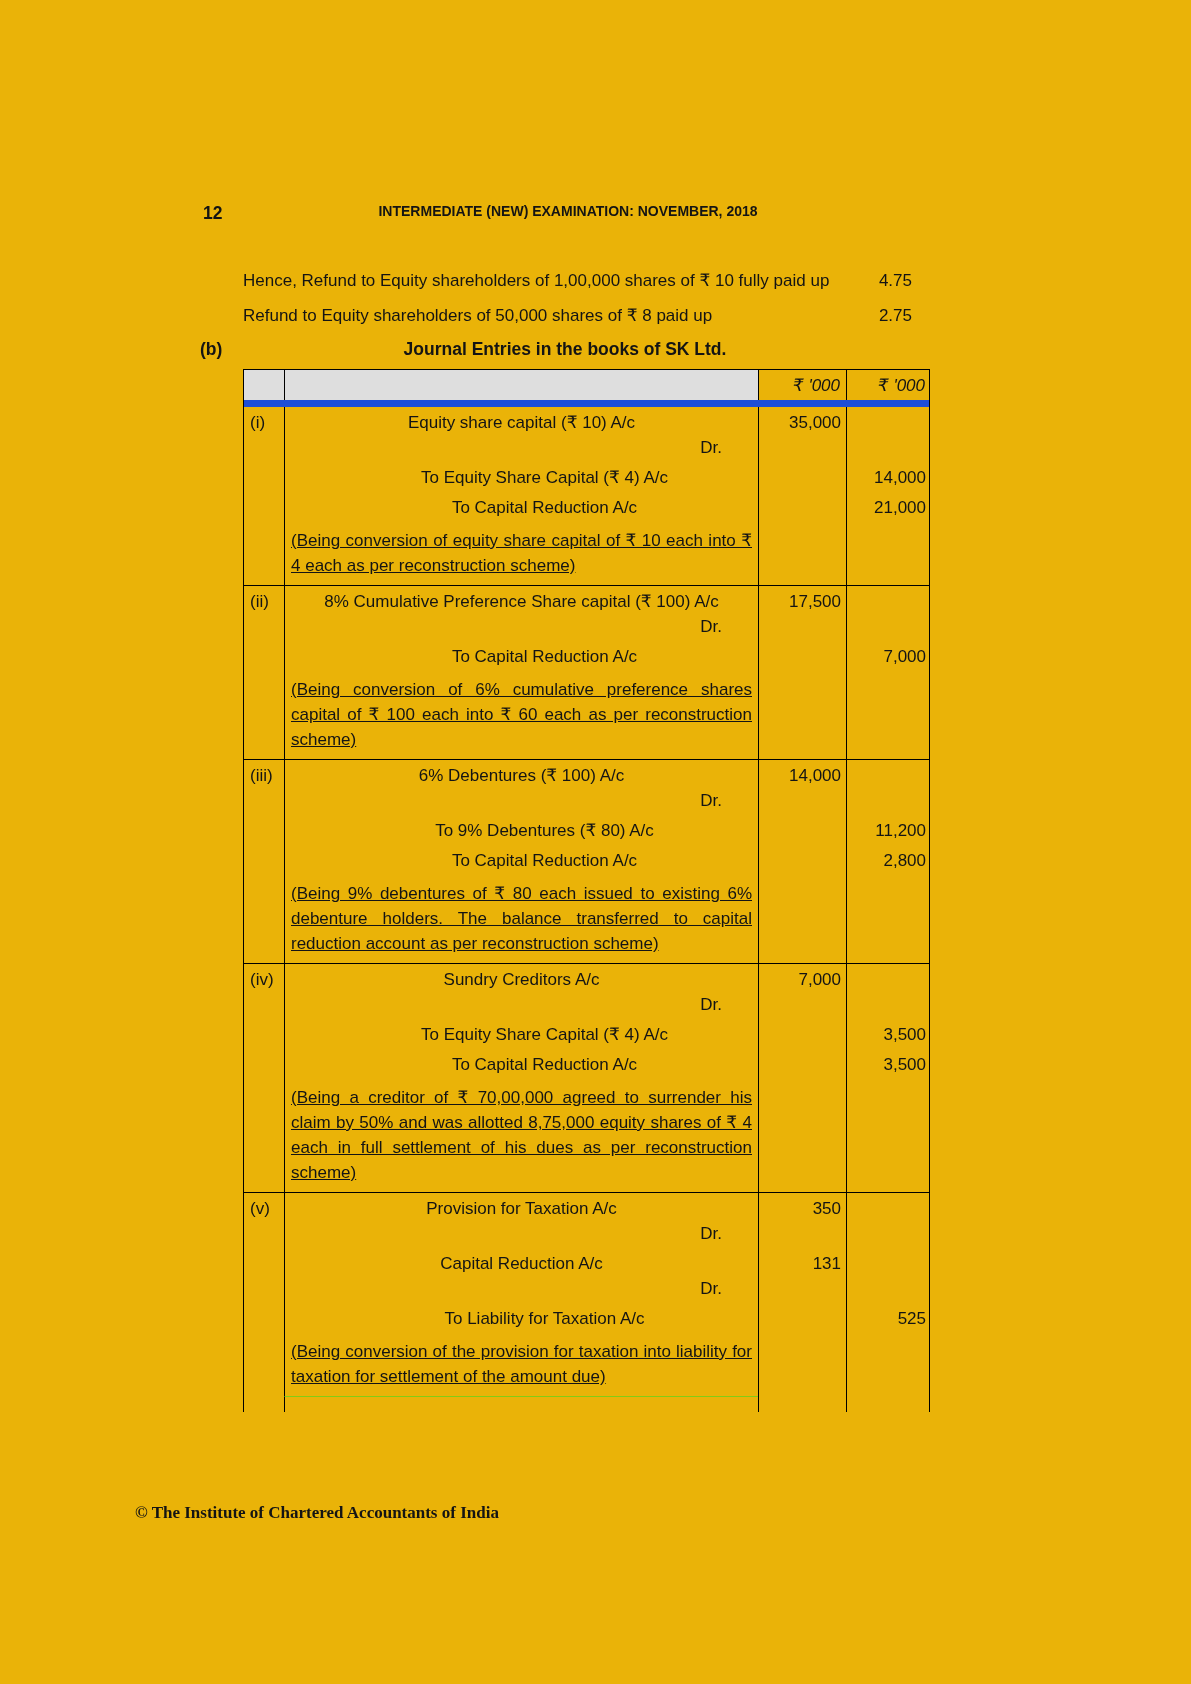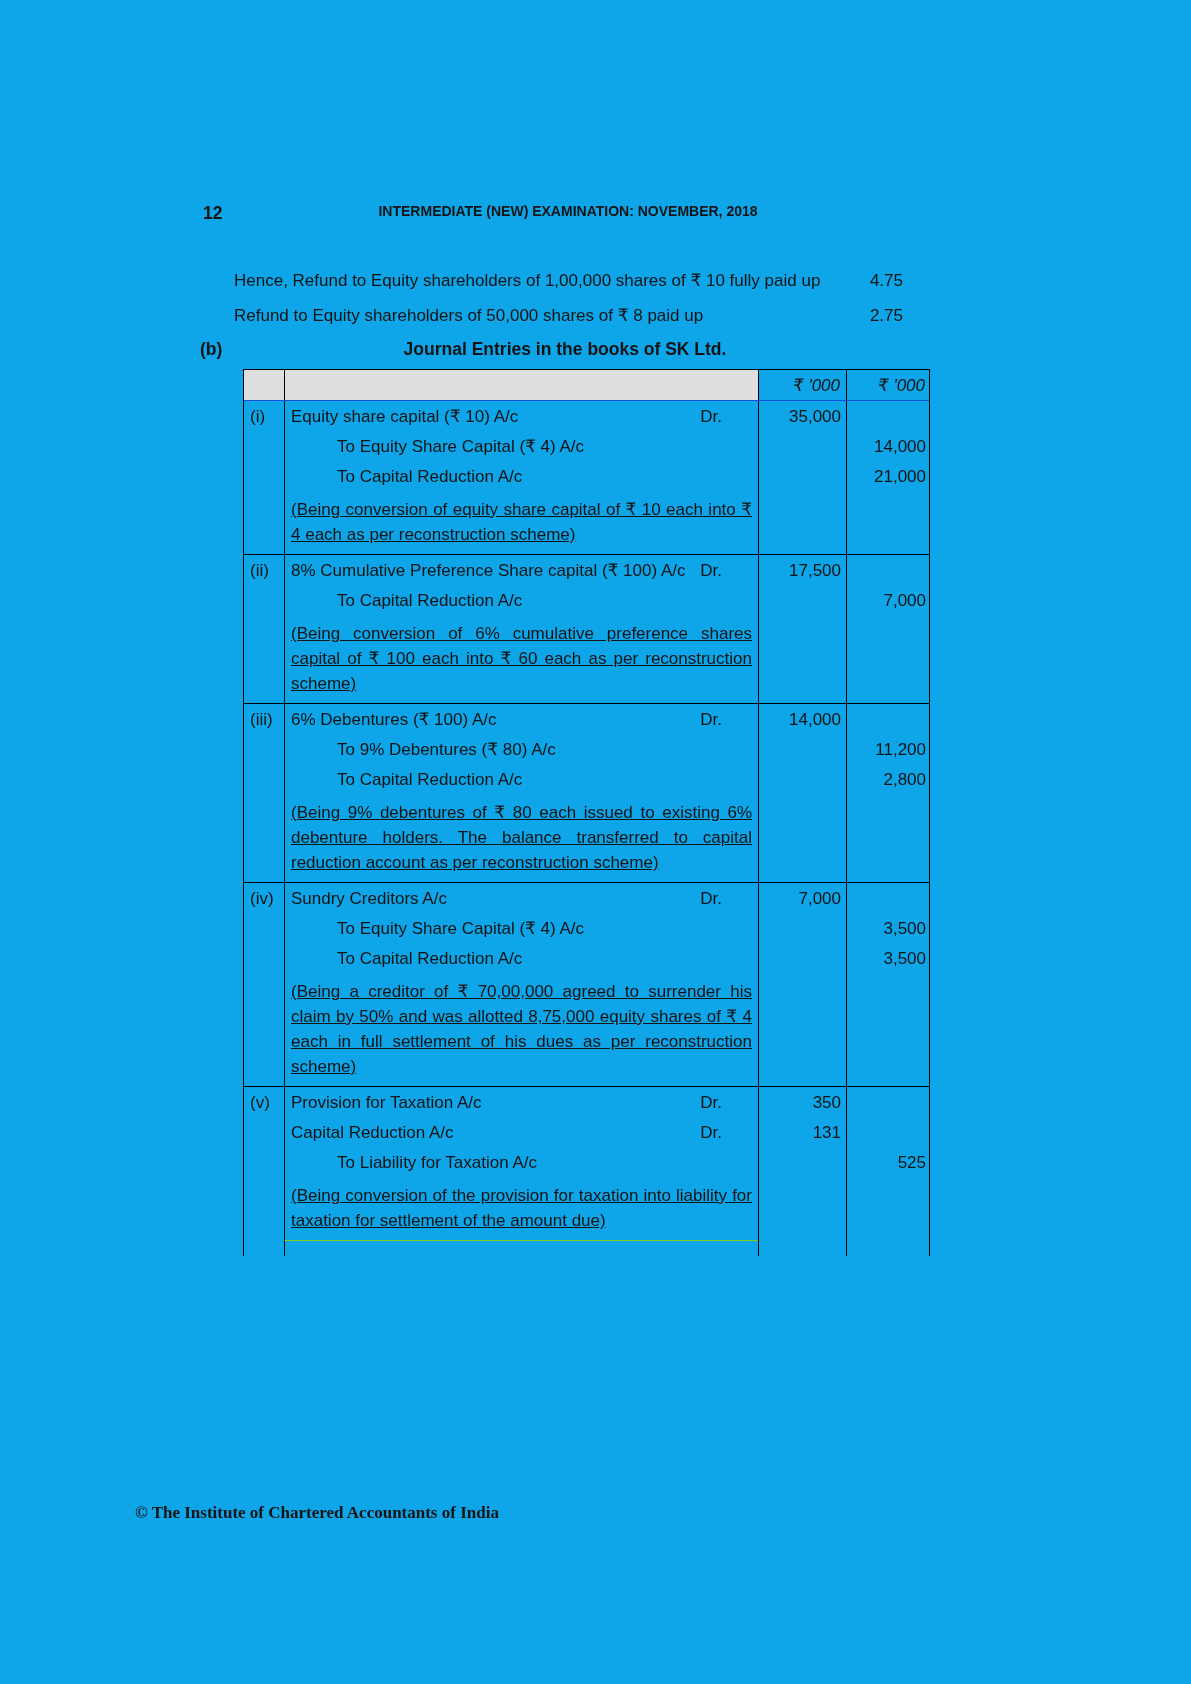--- a/index.html
+++ b/index.html
@@ -1,54 +1,54 @@
 <!DOCTYPE html>
 <html><head>
 <meta charset="utf-8">
 <style>
   * { margin:0; padding:0; box-sizing:border-box; }
   html,body { background:#ffffff; }
   .page {
     position:relative;
     width:1191px; height:1684px;
-    background:#0ea5e9;
+    background:#eab308;
     color:#141414;
     font-family:"Liberation Sans","DejaVu Sans",sans-serif;
     overflow:hidden;
   }
 
   
   .pg-header { position:absolute; top:203px; left:203px; width:730px; }
   .pg-num { position:absolute; left:0; top:0; font-weight:bold; font-size:17.5px; }
   .pg-title { text-align:center; font-weight:bold; font-size:14px; }
 
   
-  .intro { position:absolute; left:234px; top:270px; width:669px; font-size:17px; }
+  .intro { position:absolute; left:243px; top:270px; width:669px; font-size:17px; }
   .intro-line { display:flex; justify-content:space-between; align-items:baseline; height:22px; margin-bottom:13px; }
   .intro-amount { white-space:nowrap; }
 
   
   .section-row { position:absolute; left:200px; top:339px; width:730px; font-weight:bold; font-size:17.5px; }
   .section-label { position:absolute; left:0; top:0; }
   .section-title { text-align:center; }
 
   
   .journal {
     position:absolute; left:243px; top:369px; width:687px;
     border:1px solid #000; border-bottom:none;
     font-size:17px; line-height:25px;
   }
   .jrow { display:grid; grid-template-columns:40px 474px 88px 85px; }
   .cell { min-height:1px; }
   .c-part, .c-debit, .c-credit { border-left:1px solid #000; }
   .c-no { padding:3px 2px 2px 6px; }
-  .c-part { padding:3px 6px 2px; display:flex; align-items:center; }
+  .c-part { padding:3px 6px 2px; display:flex; align-items:center;flex-direction:column; }
   .c-debit, .c-credit { text-align:right; padding:3px 5px 0; white-space:nowrap; }
 
-  .header-row { border-bottom:1px solid #1d4ed8; }
+  .header-row { border-bottom:7px solid #1d4ed8; }
   .header-row .cell { min-height:30px; }
   .hdr { font-style:italic; text-align:right; padding:3px 6px 2px; }
   .shaded { background:#dedede; }
 
   .group { border-bottom:1px solid #000; }
   .group:last-child { border-bottom:none; }
   .group:last-child .narration-row .c-part { border-bottom:1px solid #84cc16; }
 
   .ptext { white-space:pre-line; }
   .ptext.to-line { margin-left:46px; }

